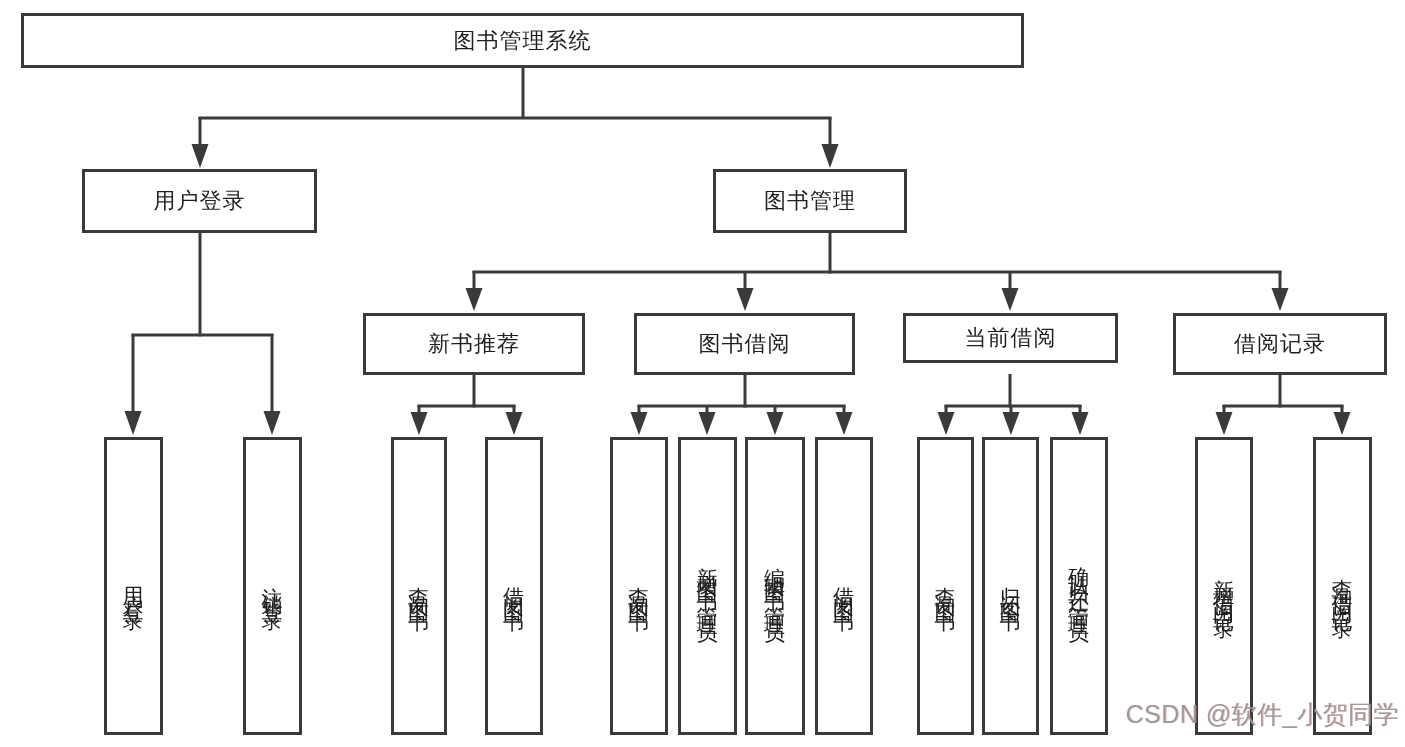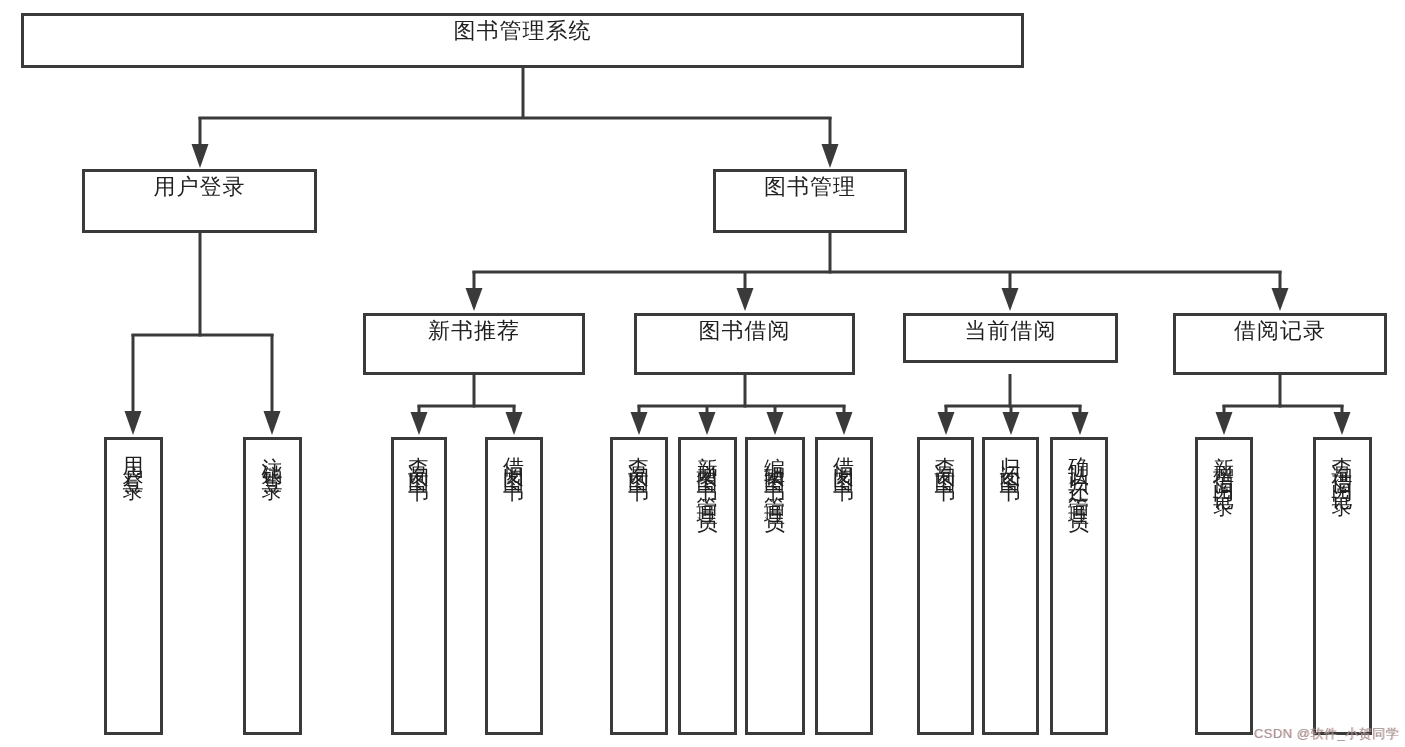--- a/index.html
+++ b/index.html
@@ -15,41 +15,41 @@
     background:var(--bg);
     font-family:"Liberation Sans",sans-serif;
     overflow:hidden;
   }
   #wires{position:absolute;left:0;top:0;z-index:1;}
   .node{
     position:absolute;
     box-sizing:border-box;
     border:3px solid var(--line);
     background:var(--bg);
-    display:flex;align-items:flex-start;justify-content:center;
+    display:flex;align-items:center;justify-content:center;
     z-index:2;
     color:var(--text);
   }
   .node.h span{
     font-size:22px;
     letter-spacing:1px;
     white-space:nowrap;
   }
   .node.leaf span{
     writing-mode:vertical-lr;
     text-orientation:mixed;
     font-size:21px;
     letter-spacing:8px;
     line-height:1;
   }
   #watermark{
     position:absolute;
-    right:6px;bottom:4px;
+    right:6px;bottom:16px;
     z-index:5;
-    font-size:13px;
+    font-size:25px;
     color:var(--wm);
     letter-spacing:.5px;
     text-shadow:1px 0 0 rgba(235,110,110,.45);
     white-space:nowrap;
   }
 </style>
 </head>
 <body>
 
 <div id="canvas">

